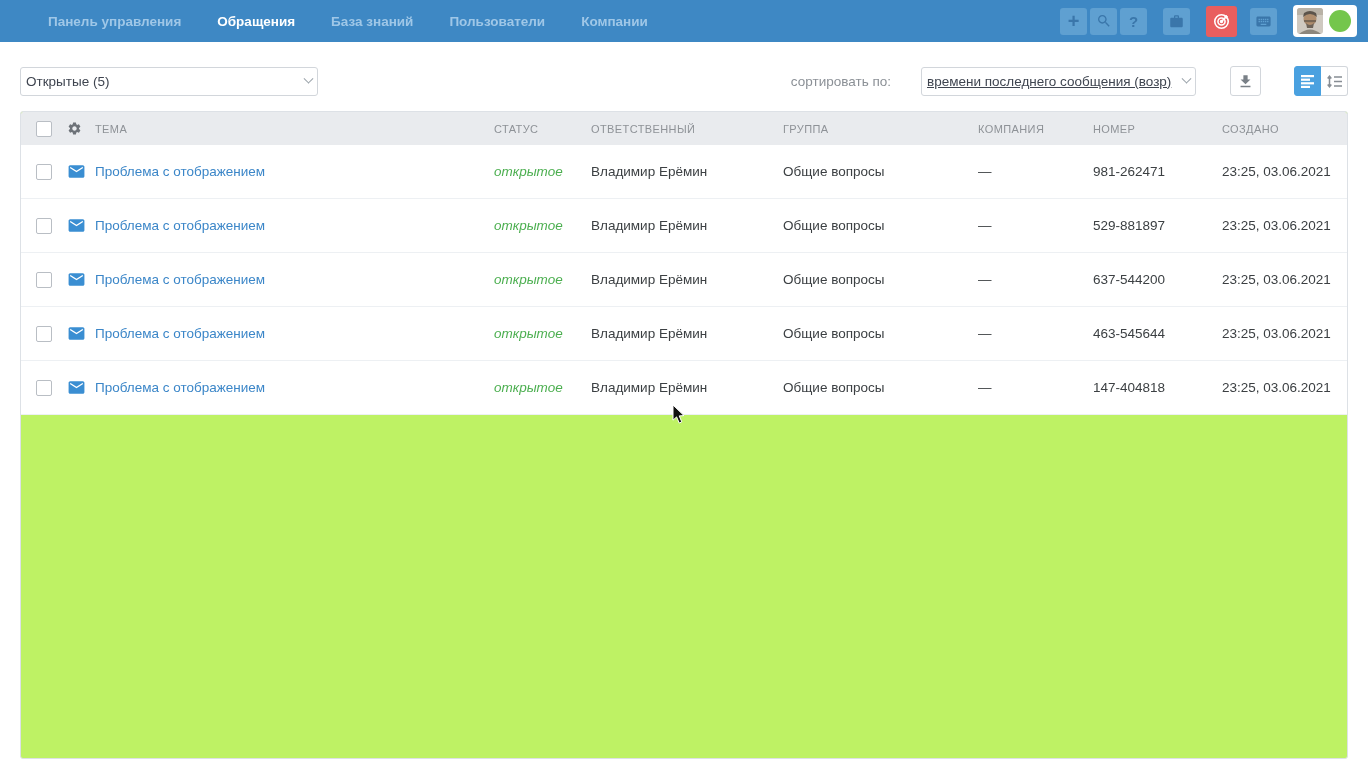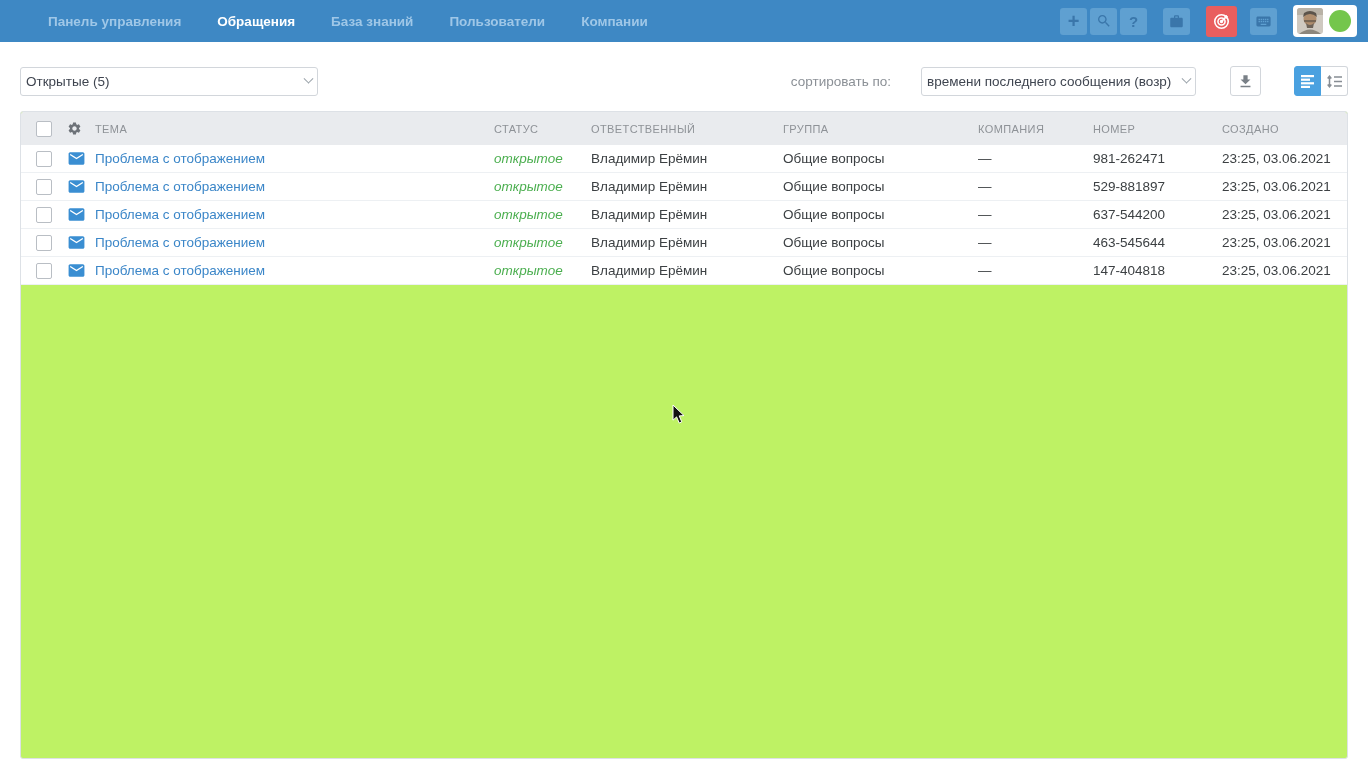--- a/index.html
+++ b/index.html
@@ -20,36 +20,36 @@
   .gap13 { margin-left:13px; }
   .nav-btn.alert { width:31px; height:31px; background:var(--alert-button-bg,#e95e5e); color:#fff; }
   .user-pill { margin-left:16px; background:#fff; border-radius:4px; height:32px; display:flex; align-items:center; padding:3px 4px; gap:6px; cursor:pointer; }
   .avatar { width:26px; height:26px; border-radius:3px; overflow:hidden; display:block; }
   .status-dot { width:22px; height:22px; border-radius:50%; background:var(--online-green,#74c64c); display:block; margin-right:2px; }
 
   
   .toolbar { display:flex; align-items:center; justify-content:space-between; padding:24px 20px 15px 20px; }
   .select { height:29px; background:#fff; border:1px solid #d2d6db; border-radius:3px; display:flex; align-items:center; justify-content:space-between; padding:0 5px; font-size:13.5px; color:#3f4550; cursor:pointer; }
   .filter-select { width:298px; }
-  .sort-select { width:275px; }
+  .sort-select { width:275px;text-decoration:underline; }
   .chev { width:7px; height:7px; border-right:1.5px solid #98a0a8; border-bottom:1.5px solid #98a0a8; transform:rotate(45deg) translate(-2px,-2px); flex:none; margin-left:8px; }
   .toolbar-right { display:flex; align-items:center;gap:20px; }
   .sort-label { font-size:13.5px; color:var(--muted-text,#8b9096); margin-right:10px; }
   .icon-btn { width:31px; height:30px; background:#fff; border:1px solid #d2d6db; border-radius:3px; display:flex; align-items:center; justify-content:center; color:#798087; cursor:pointer; margin-left:14px; }
   .toggle-group { display:flex; margin-left:13px; }
   .toggle-btn { width:27px; height:30px; border:1px solid #d2d6db; background:#fff; display:flex; align-items:center; justify-content:center; cursor:pointer; color:#878d94; }
   .toggle-btn:first-child { border-radius:3px 0 0 3px; }
   .toggle-btn:last-child { border-radius:0 3px 3px 0; border-left:none; }
   .toggle-btn.active { background:var(--toggle-active,#4aa1e0); border-color:var(--toggle-active,#4aa1e0); color:#fff; }
 
   
   .table-panel { margin:0 20px; height:648px; border:1px solid var(--border,#dde1e6); border-radius:3px; background:#bef264; overflow:hidden; }
   .trow { display:grid; grid-template-columns:46px 28px 399px 97px 192px 195px 115px 129px auto; align-items:center; }
   .t-header { height:33px; background:var(--header-bg,#e9ebee); font-size:11px; color:var(--header-text,#8e9297); letter-spacing:.4px; }
-  .t-row { height:28px; border-bottom:1px solid var(--row-divider,#edf0f3); font-size:13.5px; background:#fff; cursor:pointer; }
+  .t-row { height:54px; border-bottom:1px solid var(--row-divider,#edf0f3); font-size:13.5px; background:#fff; cursor:pointer; }
   .cell { overflow:hidden; white-space:nowrap; }
   .c-check { padding-left:15px; }
   .checkbox { width:16px; height:16px; border:1px solid #b9bec4; border-radius:2px; background:#fff; display:block; cursor:pointer; }
   .c-icon { display:flex; align-items:center; }
   .gear { color:#6d7278; display:block; cursor:pointer; }
   .envelope { color:var(--envelope-blue,#3a8ed2); display:block; }
   .subject-link { color:var(--link-blue,#3b86c8); text-decoration:none; }
   .status-open { color:var(--status-open-green,#4caf50);font-style:italic; }
 
   .cursor { position:absolute; left:672px; top:404px; pointer-events:none; }

